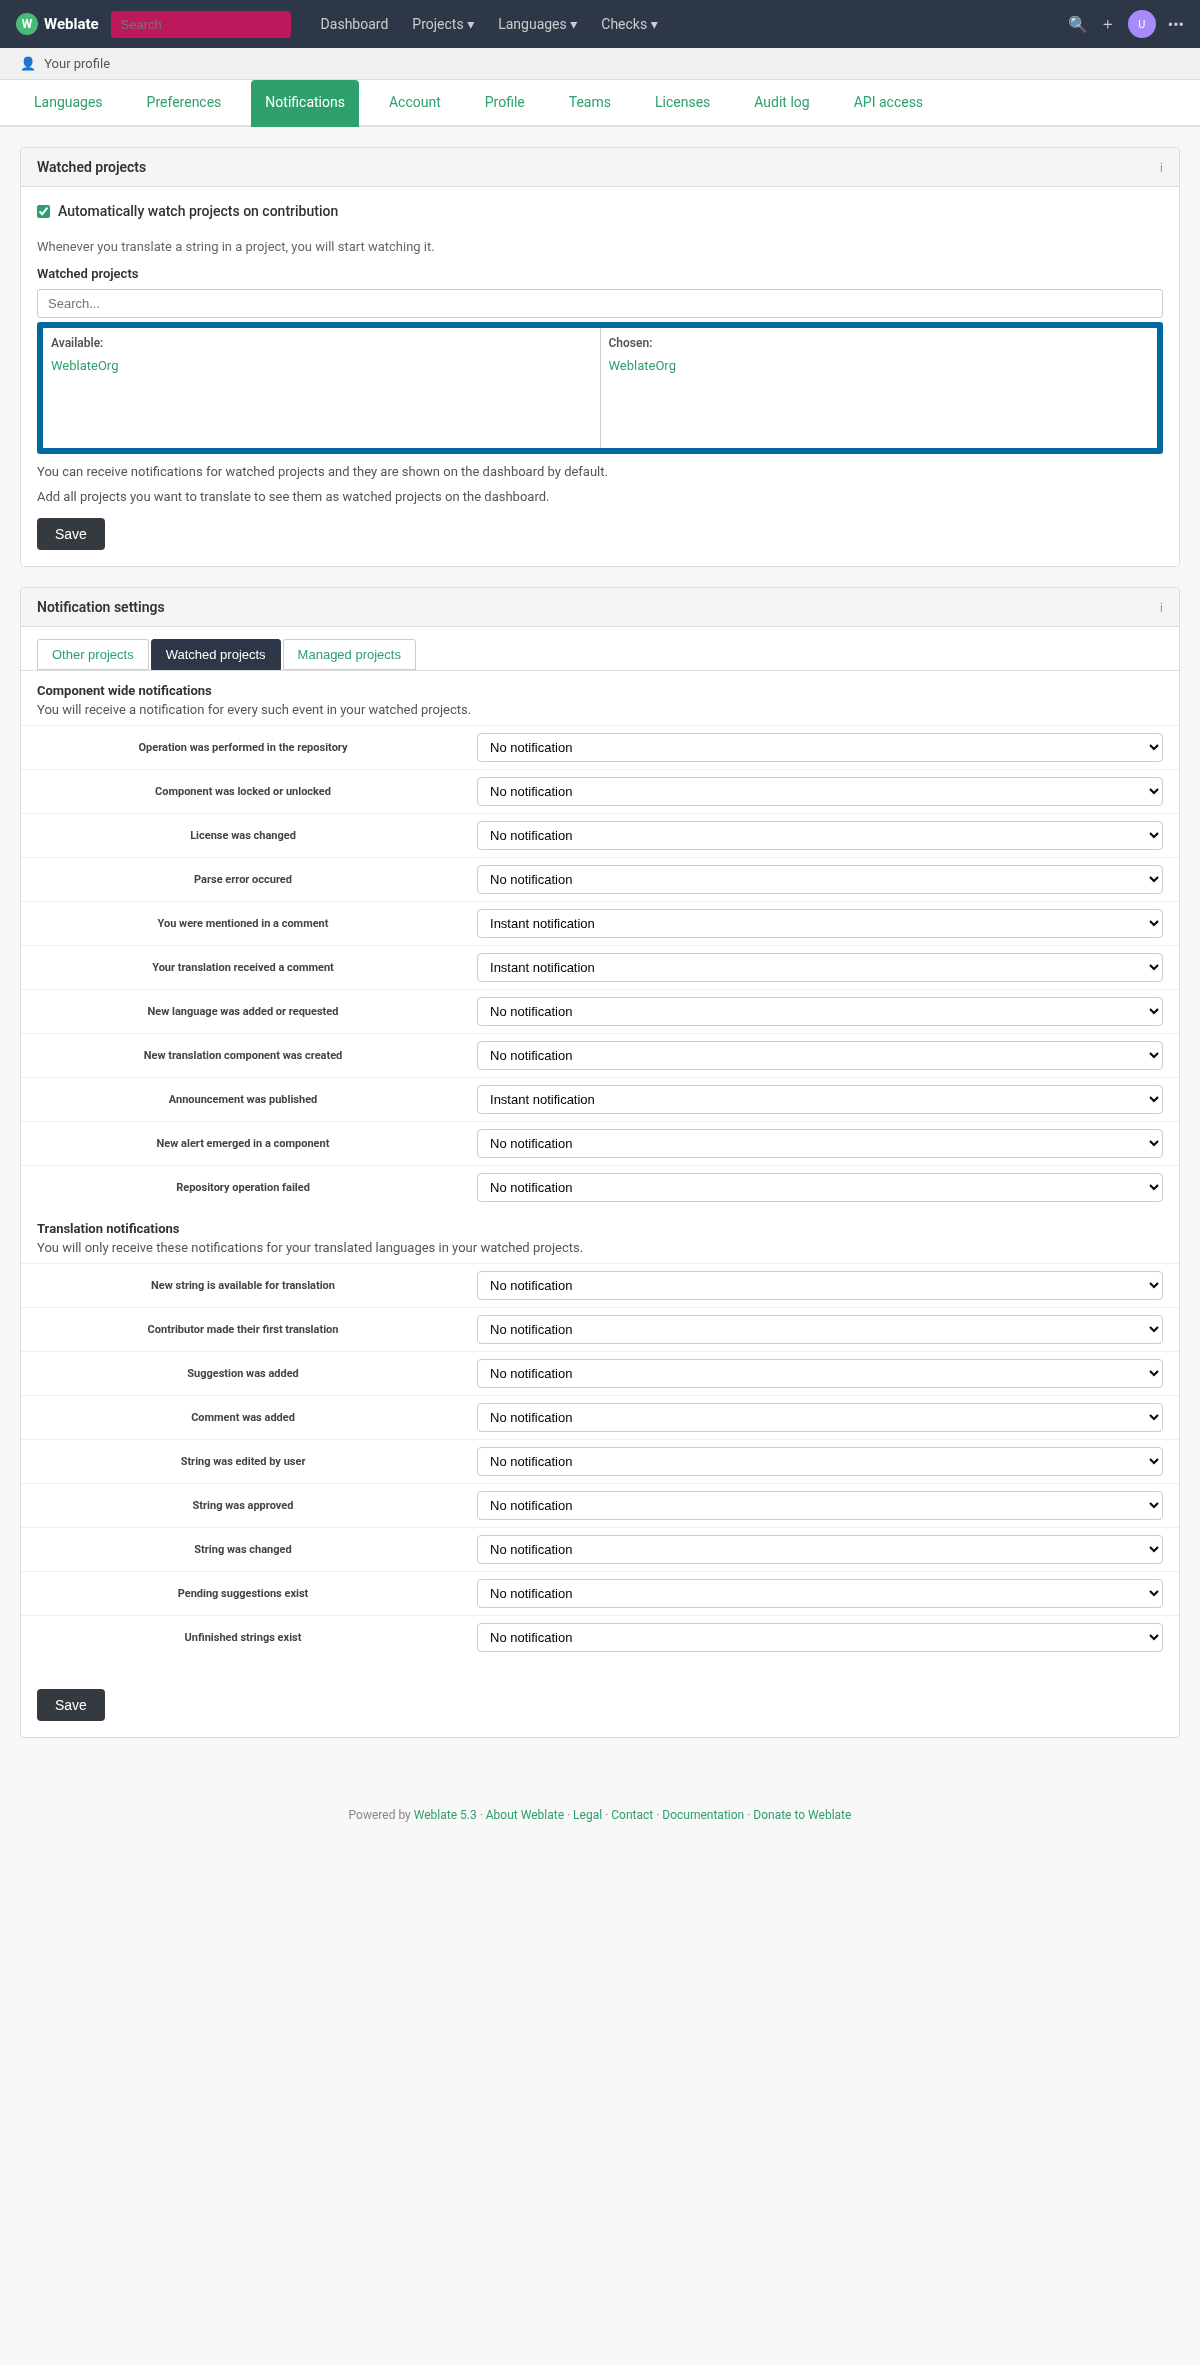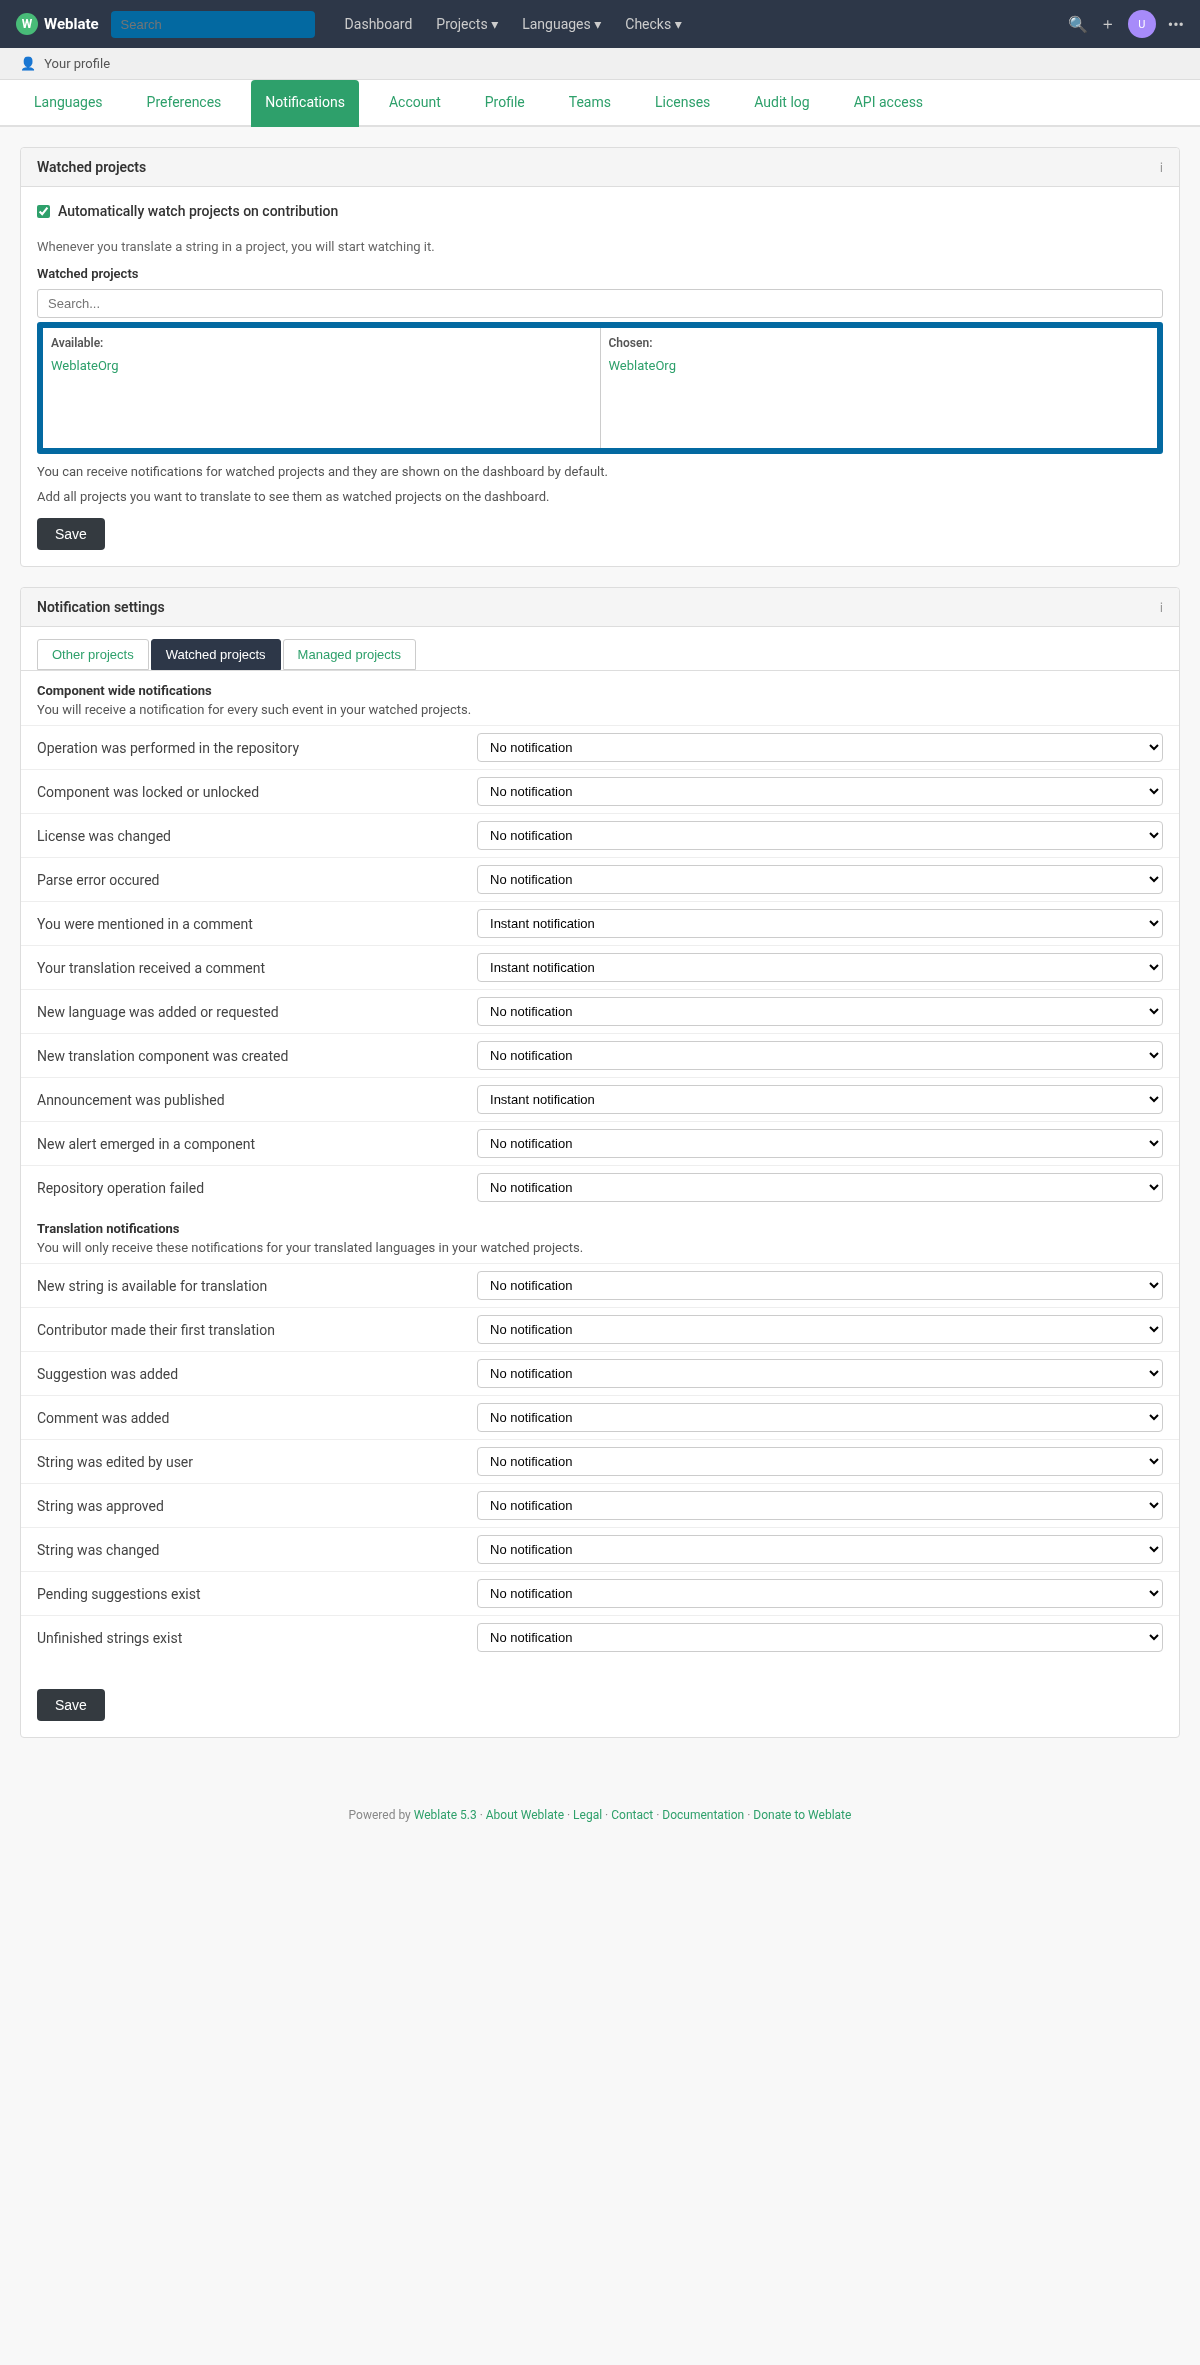--- a/index.html
+++ b/index.html
@@ -2,21 +2,21 @@
 <html><head>
   <meta charset="utf-8">
   <style>
     * { box-sizing: border-box; margin: 0; padding: 0; }
     body { font-family: -apple-system, BlinkMacSystemFont, 'Segoe UI', Roboto, sans-serif; font-size: 14px; background: #f8f8f8; color: #333; }
 
     
     .top-nav { background: #2d3748; display: flex; align-items: center; padding: 0 16px; height: 48px; gap: 12px; }
     .nav-logo { color: #fff; font-weight: bold; display: flex; align-items: center; gap: 6px; font-size: 15px; }
     .nav-logo-icon { width: 22px; height: 22px; background: #48bb78; border-radius: 50%; display: flex; align-items: center; justify-content: center; color: #fff; font-size: 12px; font-weight: bold; }
-    .nav-search { background: #0369a1; border: none; border-radius: 4px; padding: 6px 10px; color: #ccc; font-size: 13px; width: 204px; }
+    .nav-search { background: #be185d; border: none; border-radius: 4px; padding: 6px 10px; color: #ccc; font-size: 13px; width: 180px; }
     .nav-links { display: flex; gap: 4px; margin-left: 8px; align-items: center; }
     .nav-link { color: #ccc; text-decoration: none; padding: 6px 10px; font-size: 14px; border-radius: 3px; cursor: pointer; }
     .nav-right { margin-left: auto; display: flex; align-items: center; gap: 12px; }
     .nav-icon-btn { color: #ccc; cursor: pointer; font-size: 16px; }
     .nav-avatar { width: 28px; height: 28px; background: #a78bfa; border-radius: 50%; display: flex; align-items: center; justify-content: center; color: #fff; font-size: 11px; cursor: pointer; }
 
     
     .profile-bar { background: #f0f0f0; border-bottom: 1px solid #ddd; padding: 8px 20px; display: flex; align-items: center; gap: 8px; color: #555; font-size: 13px; }
     .profile-icon { color: #777; }
 
@@ -55,21 +55,21 @@
     .tab-bar { display: flex; gap: 0; padding: 12px 16px 0; border-bottom: 1px solid #ddd; }
     .tab-btn { padding: 7px 14px; font-size: 13px; border: 1px solid #ccc; cursor: pointer; background: #fff; color: #2ea06b; border-radius: 3px 3px 0 0; margin-right: 2px; }
     .tab-btn.active { background: #2d3748; color: #fff; border-color: #2d3748; }
 
     .section-heading { font-weight: 700; font-size: 13px; padding: 12px 16px 4px; color: #333; }
     .section-desc { font-size: 13px; color: #555; padding: 0 16px 8px; }
 
     
     .notif-table { width: 100%; border-collapse: collapse; }
     .notif-row td { padding: 7px 16px; border-top: 1px solid #eee; vertical-align: middle; }
-    .notif-row td:first-child { text-align: left; font-size: 14px; color: #444; font-weight: 400; width: 38%; padding-right: 12px; }
+    .notif-row td:first-child { text-align: center; font-size: 11px; color: #444; font-weight: 700; width: 38%; padding-right: 12px; }
     .notif-row td:last-child { width: 62%; }
     .notif-select { width: 100%; border: 1px solid #ccc; border-radius: 4px; padding: 5px 8px; font-size: 13px; background: #fff; cursor: pointer; appearance: auto; }
 
     
     .footer { text-align: center; padding: 20px; font-size: 12px; color: #888; margin-top: 10px; }
     .footer a { color: #2ea06b; text-decoration: none; }
 
     .info-icon { color: #999; font-size: 13px; cursor: pointer; }
   </style>
 </head>

